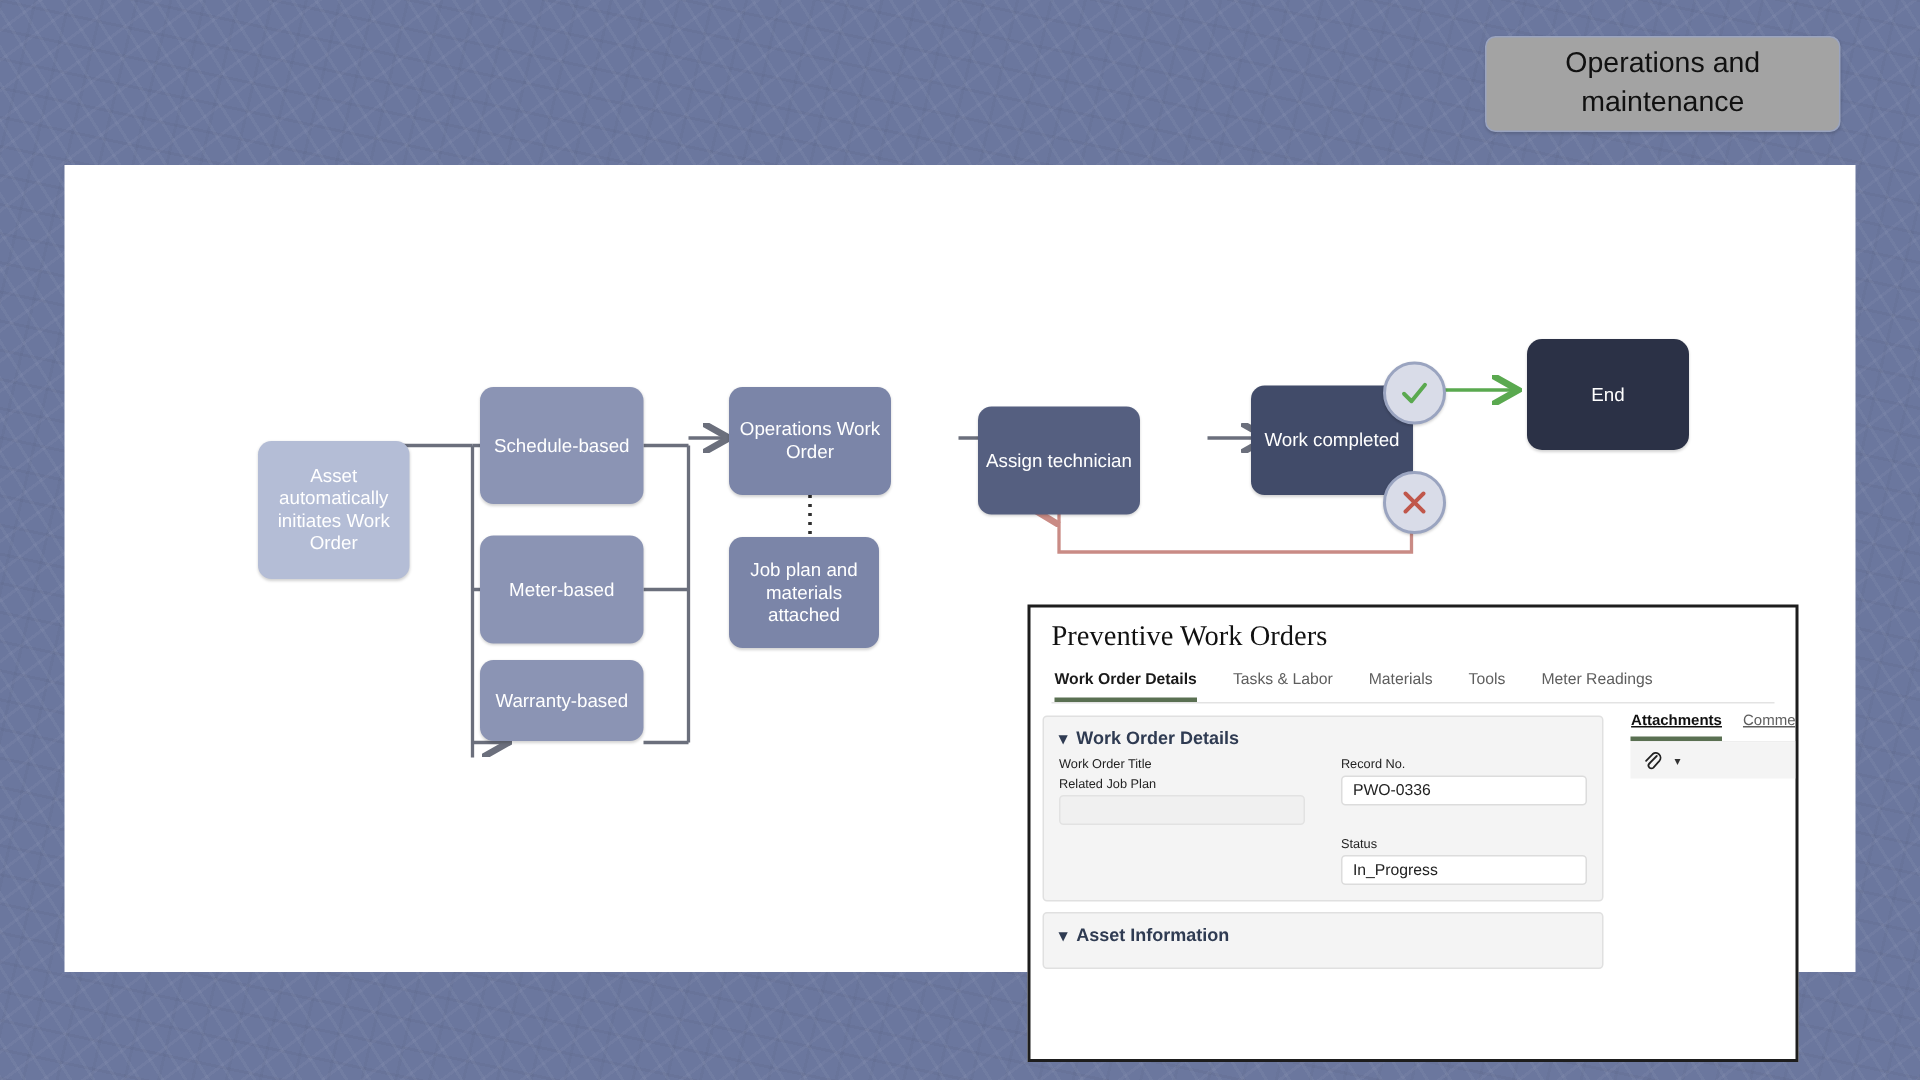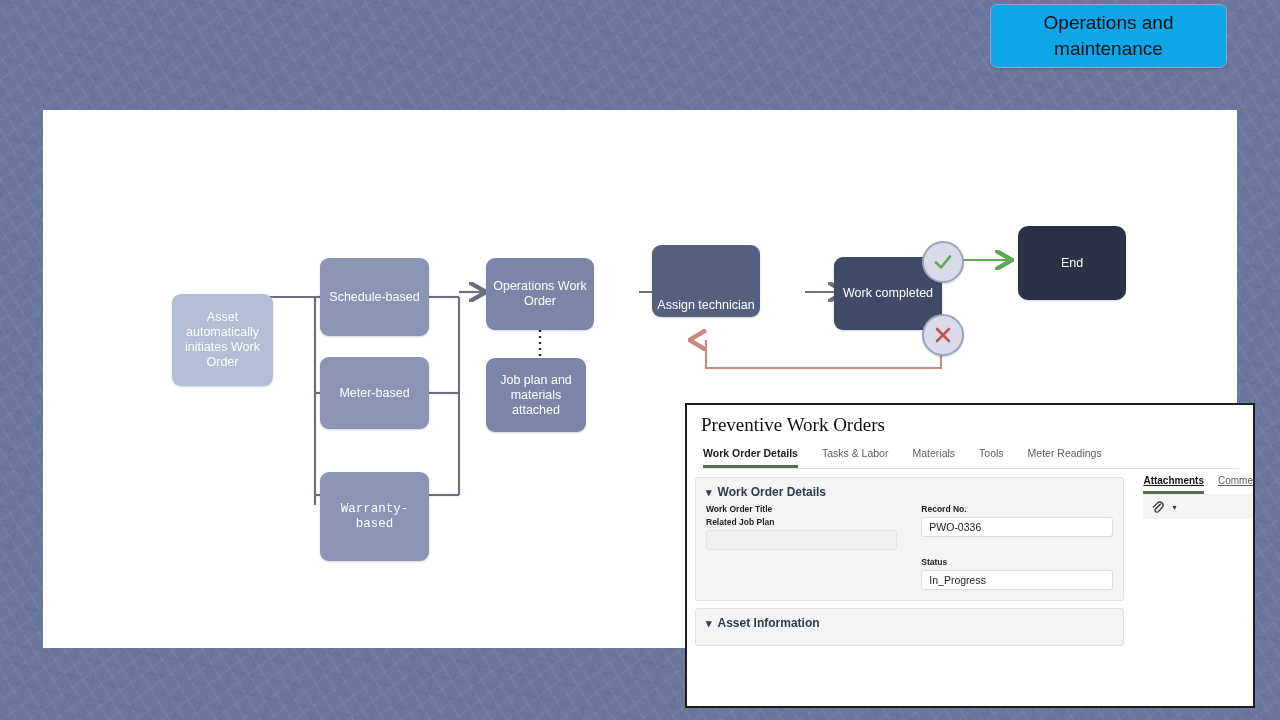--- a/index.html
+++ b/index.html
@@ -13,22 +13,22 @@
     background-color:#6b779e;
     background-image:
       repeating-linear-gradient(58deg, rgba(255,255,255,.045) 0 2px, rgba(0,0,0,0) 2px 13px),
       repeating-linear-gradient(-37deg, rgba(255,255,255,.04) 0 2px, rgba(0,0,0,0) 2px 16px),
       repeating-linear-gradient(12deg, rgba(0,0,0,.03) 0 2px, rgba(0,0,0,0) 2px 19px),
       repeating-linear-gradient(103deg, rgba(0,0,0,.025) 0 2px, rgba(0,0,0,0) 2px 22px);
   }
 
   
   #title-chip{
-    position:absolute;left:990px;top:4px;width:235px;height:62px;
-    background:#0ea5e9;border:1px solid #9aa4c0;border-radius:7px;
+    position:absolute;left:990px;top:24px;width:235px;height:62px;
+    background:#a3a3a3;border:1px solid #9aa4c0;border-radius:7px;
     display:flex;align-items:center;justify-content:center;text-align:center;
     color:#111;font-size:19px;line-height:26px;
     box-shadow:0 1px 2px rgba(0,0,0,.15);
   }
 
   
   #slide{
     position:absolute;left:43px;top:110px;width:1194px;height:538px;
     background:#ffffff;
   }
@@ -52,41 +52,41 @@
 
   .status-circle{
     position:absolute;width:38px;height:38px;border-radius:50%;
     background:#d9dce8;border:2px solid #9aa4c0;
     display:flex;align-items:center;justify-content:center;
     box-shadow:0 1px 2px rgba(0,0,0,.2);
   }
 
   
   #app-panel{
-    position:absolute;left:685px;top:403px;width:570px;height:305px;
+    position:absolute;left:685px;top:403px;width:514px;height:305px;
     background:#ffffff;border:2px solid #1d1d1d;overflow:hidden;
     box-sizing:border-box;
   }
   #app-head{padding:9px 14px 0 14px;}
   #app-title{font-family:"Liberation Serif", serif;font-size:19px;color:#111;font-weight:400;}
   #tabbar{display:flex;gap:24px;margin-top:11px;padding-left:2px;border-bottom:1px solid #e3e3e3;}
   .tab{font-size:10.5px;color:#5e5e5e;padding-bottom:6px;white-space:nowrap;}
   .tab.active{color:#1a1a1a;font-weight:bold;border-bottom:3px solid #5a7052;}
 
   #app-body{display:flex;height:100%;}
   #left-col{width:444px;padding:8px 0 0 8px;box-sizing:border-box;}
   #divider{width:10px;display:flex;align-items:center;justify-content:center;color:#555;}
   #right-col{flex:1;padding:6px 0 0 10px;box-sizing:border-box;}
 
   .card{background:#f4f4f4;border:1px solid #e0e0e0;border-radius:3px;padding:7px 10px 10px 10px;margin-bottom:7px;}
   .card-head{display:flex;align-items:center;gap:6px;color:#2f3b52;font-weight:bold;font-size:12px;margin-bottom:5px;}
   .chev{font-size:11px;color:#2f3b52;}
   .grid2{display:flex;gap:24px;}
   .col{flex:1;}
-  .flabel{font-size:8.5px;font-weight:bold;color:#222;margin-bottom:3px;}
+  .flabel{font-size:8.5px;font-weight:normal;color:#222;margin-bottom:3px;}
   .fbox{background:#fff;border:1px solid #dcdcdc;border-radius:3px;height:20px;
         display:flex;align-items:center;padding:0 7px;font-size:10.5px;color:#222;box-sizing:border-box;}
   .fbox.ta{height:34px;align-items:flex-start;padding-top:4px;position:relative;}
   .fbox.ta::after{content:"";position:absolute;right:2px;bottom:2px;width:6px;height:6px;
         border-right:1px solid #b0b0b0;border-bottom:1px solid #b0b0b0;}
   .fbox.empty{background:#f0f0f0;border-color:#e2e2e2;}
   .fbox.link{color:#2b6a9b;}
   .mb6{margin-bottom:6px;}
 
   #right-tabs{display:flex;gap:14px;border-bottom:1px solid #eee;}
@@ -149,33 +149,33 @@
     </div>
 
     <div class="node n-mid" style="left:277px;top:247px;width:109px;height:72px;">
       <span>Meter-based</span>
     </div>
 
     <div class="node n-mid" style="left:277px;top:148px;width:109px;height:78px;">
       <span>Schedule-based</span>
     </div>
 
-    <div class="node n-mid" style="left:277px;top:362px;width:109px;height:89px;font-family:Liberation Mono, monospace;">
+    <div class="node n-mid" style="left:277px;top:330px;width:109px;height:54px;">
       <span>Warranty-based</span>
     </div>
 
     <div class="node n-mid2" style="left:443px;top:148px;width:108px;height:72px;">
       <span>Operations Work Order</span>
     </div>
 
     <div class="node n-mid2" style="left:443px;top:248px;width:100px;height:74px;">
       <span>Job plan and materials attached</span>
     </div>
 
-    <div class="node n-dark" style="left:609px;top:135px;width:108px;height:72px;align-items:flex-end;">
+    <div class="node n-dark" style="left:609px;top:161px;width:108px;height:72px;">
       <span>Assign technician</span>
     </div>
 
     <div class="node n-dark2" style="left:791px;top:147px;width:108px;height:73px;">
       <span>Work completed</span>
     </div>
 
     <div class="node n-end" style="left:975px;top:116px;width:108px;height:74px;">
       <span>End</span>
     </div>

